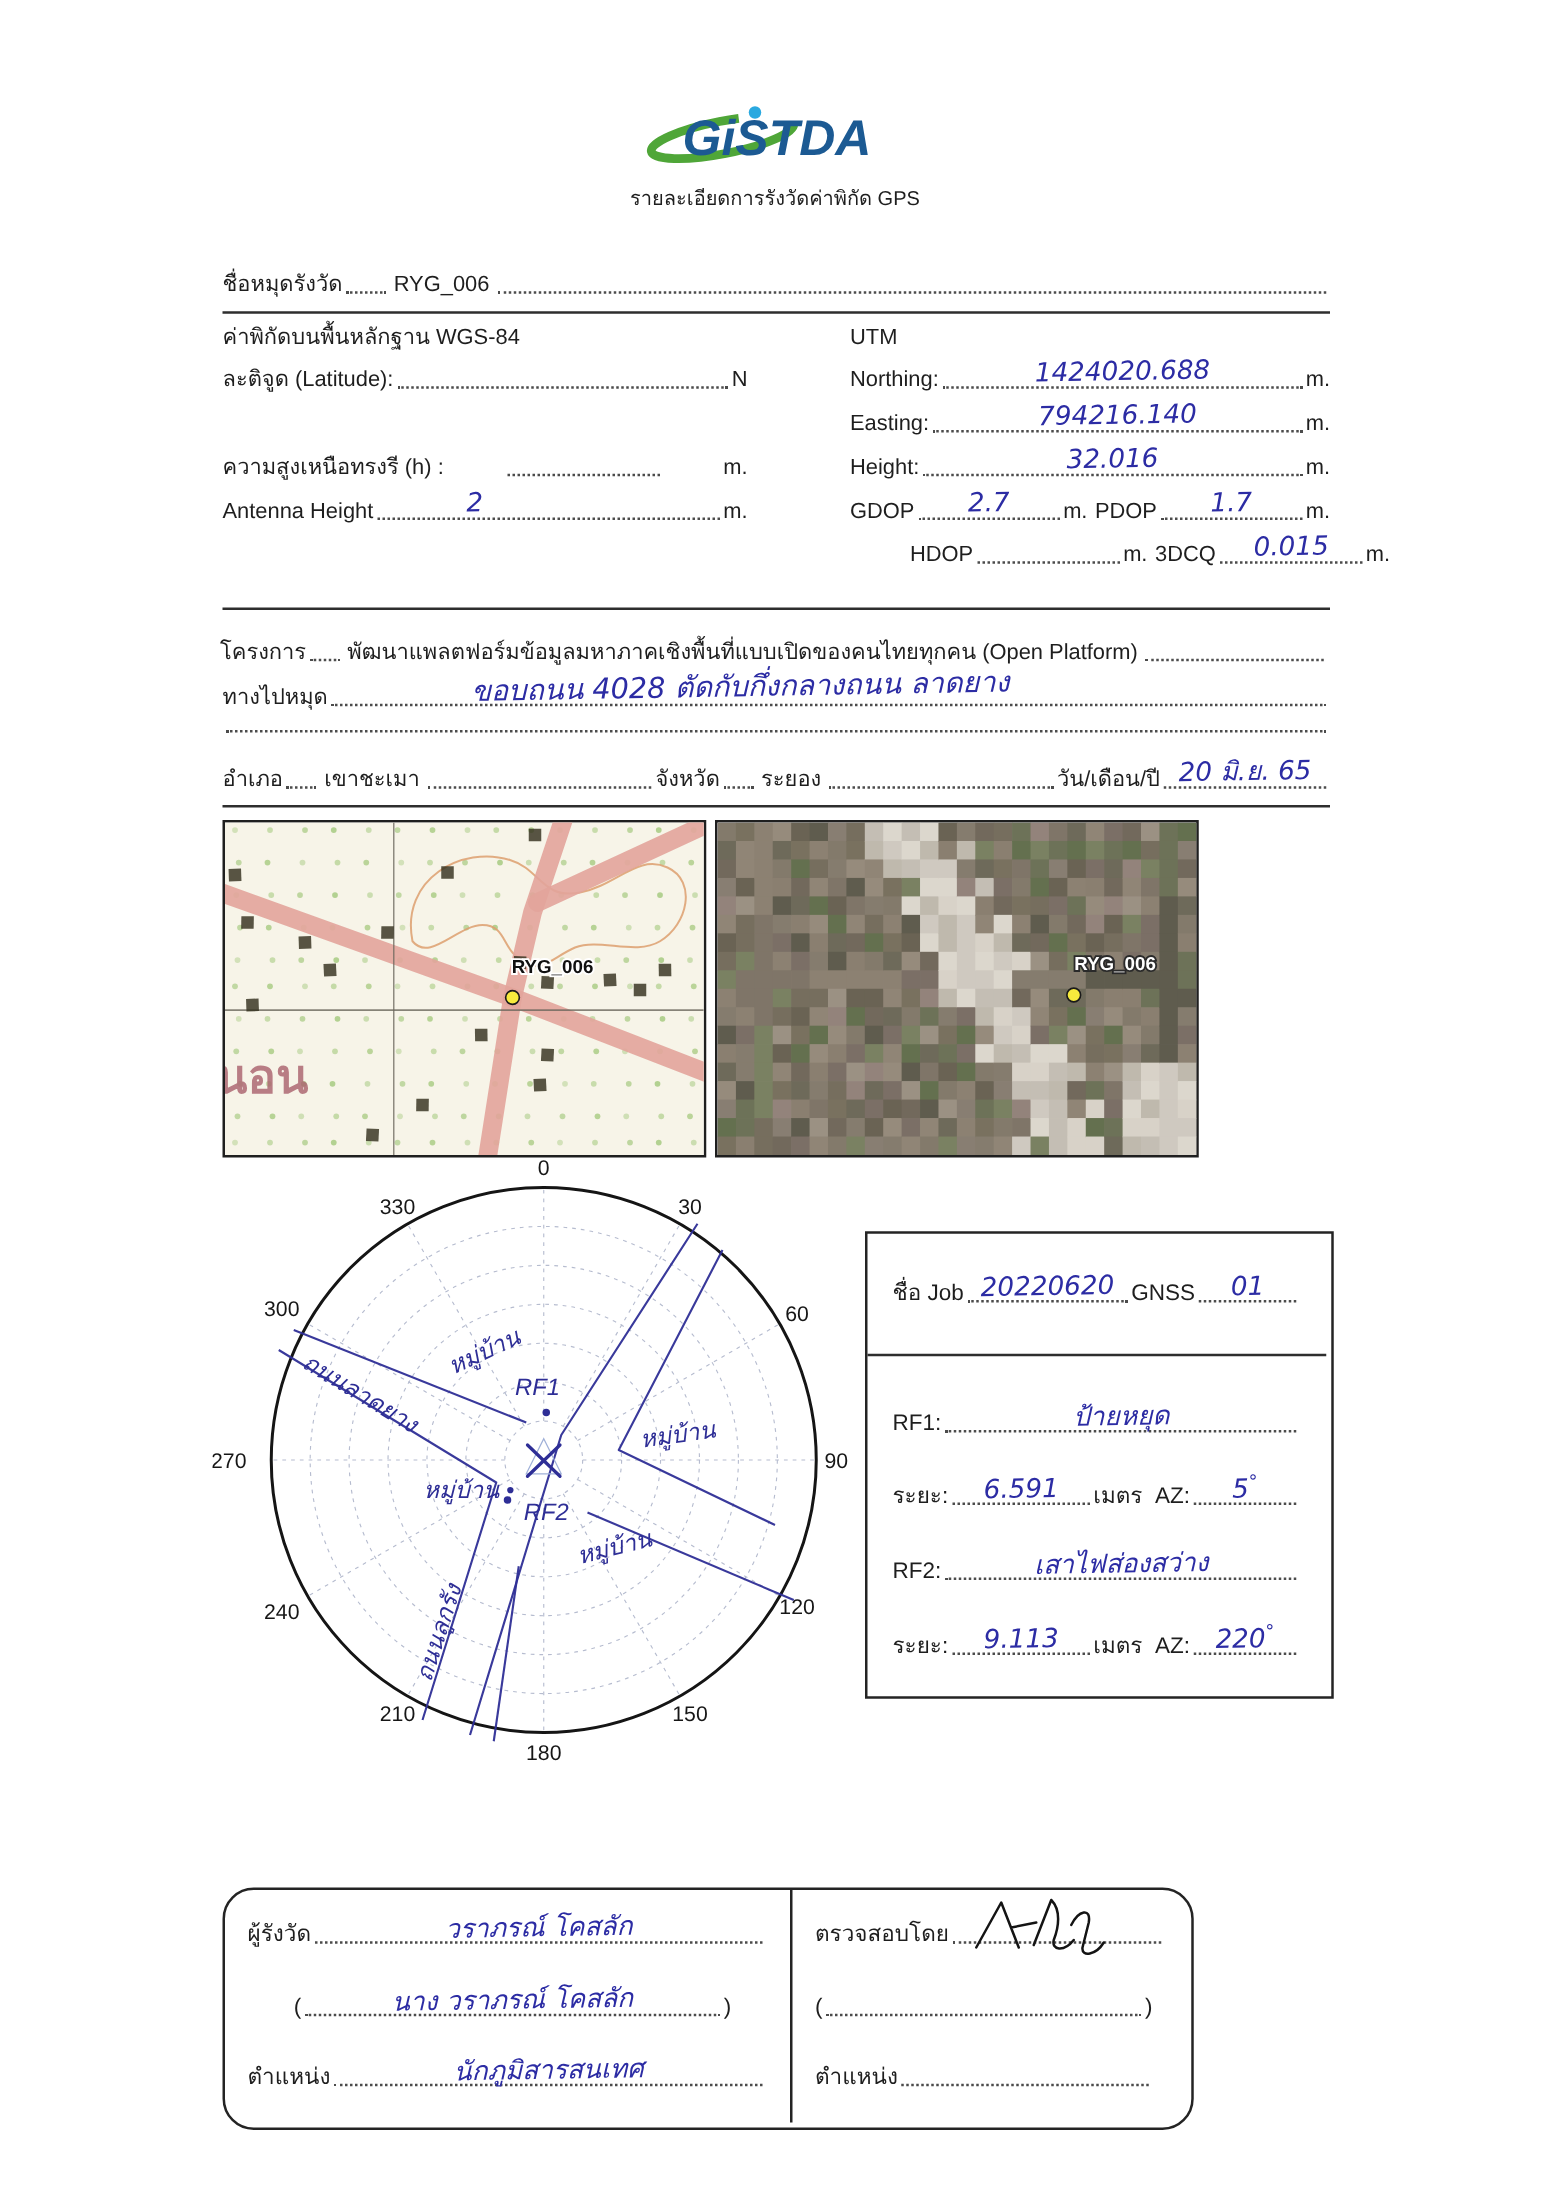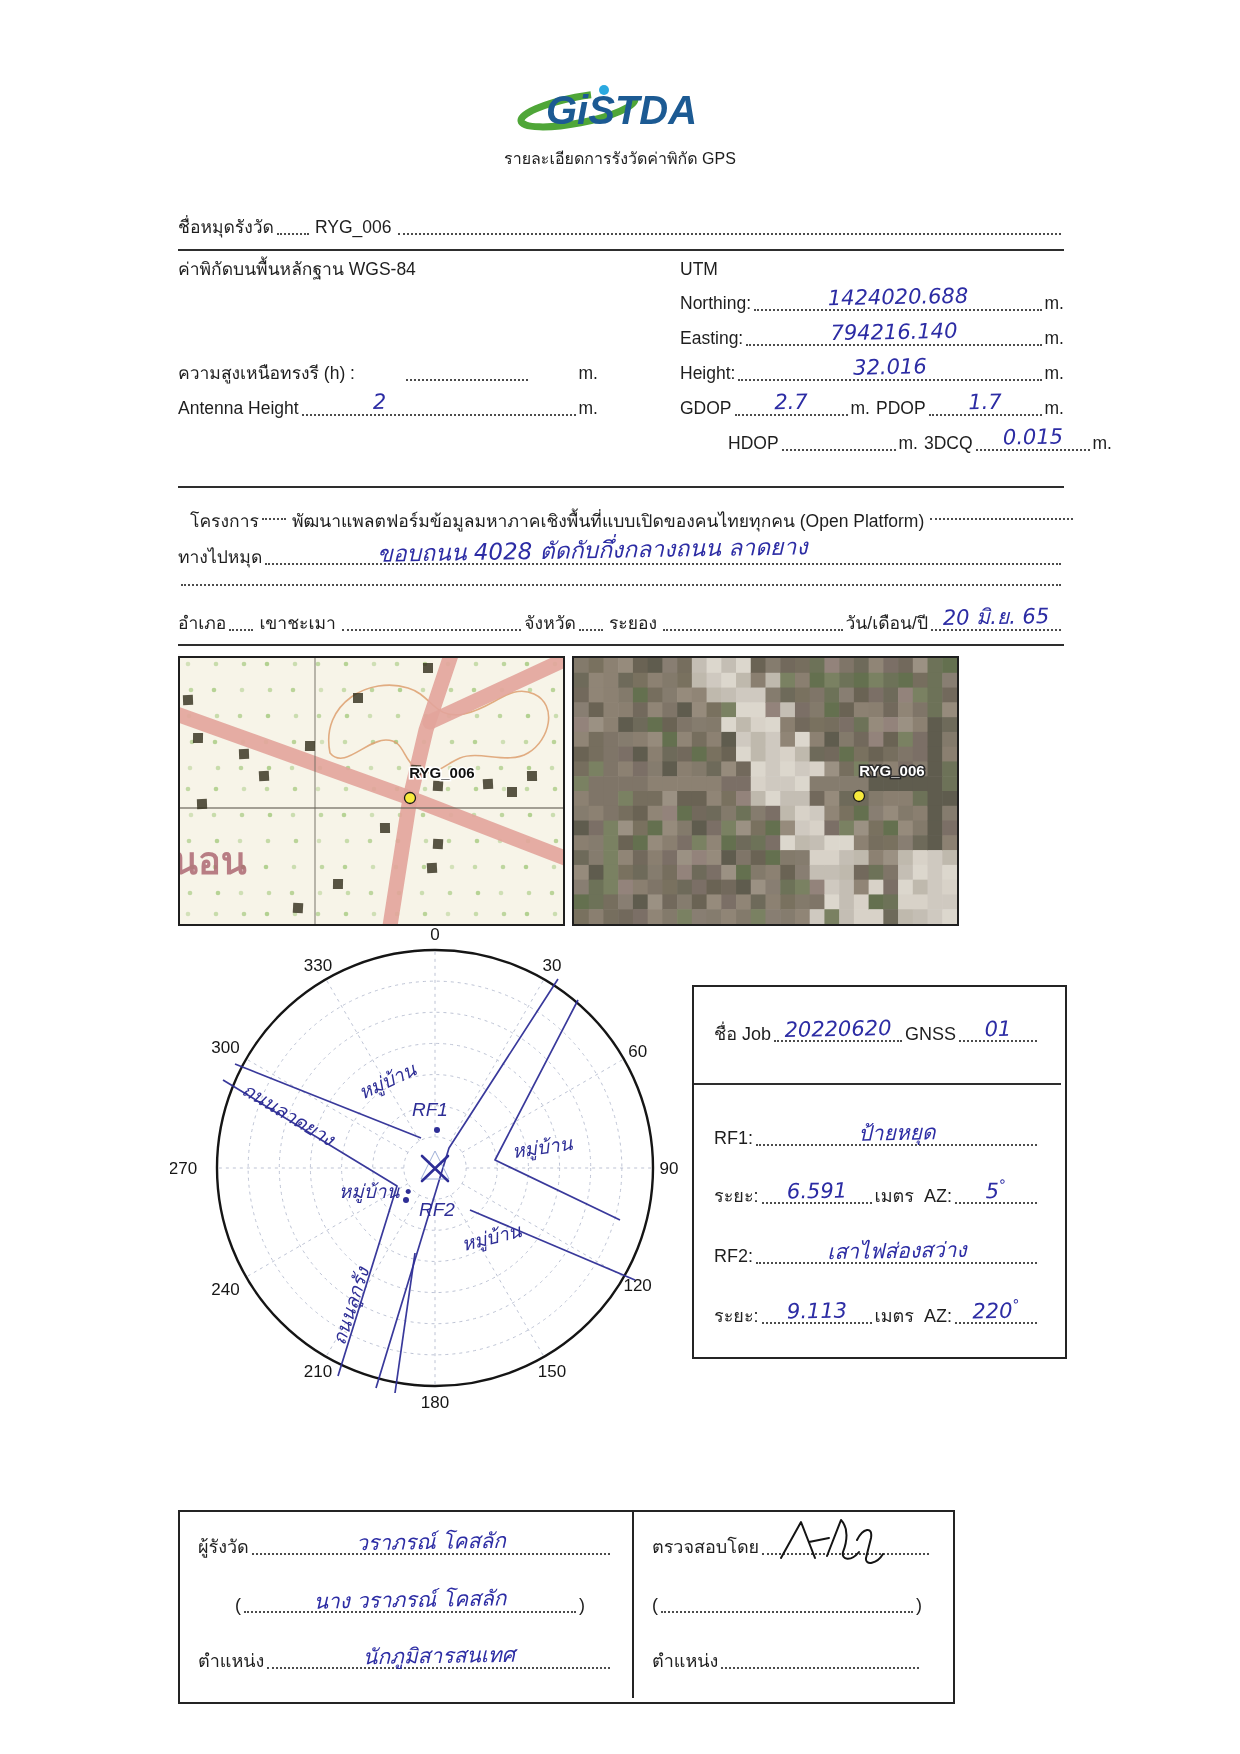--- a/index.html
+++ b/index.html
@@ -39,20 +39,25 @@
     <span class="lbl">ชื่อหมุดรังวัด</span>
     <span class="dots d32"></span>
     <span class="val">RYG_006</span>
     <span class="dots"></span>
   </div>
   <div class="rule" style="left:178px;top:249px;width:886px;"></div>
 
   <div class="line" style="left:178px;top:258px;">
     <span class="lbl">ค่าพิกัดบนพื้นหลักฐาน WGS-84</span>
   </div>
+  <div class="line" style="left:178px;top:292px;width:420px;">
+    <span class="lbl">ละติจูด (Latitude):</span>
+    <span class="dots"></span>
+    <span class="lbl">N</span>
+  </div>
   <div class="line" style="left:178px;top:362px;width:420px;gap:48px;">
     <span class="lbl">ความสูงเหนือทรงรี (h) :</span>
     <span class="dots"></span>
     <span class="lbl">m.</span>
   </div>
   <div class="line" style="left:178px;top:397px;width:420px;">
     <span class="lbl">Antenna Height</span>
     <span class="dots">
       <span class="hw over-30">2</span>
     </span>
@@ -101,21 +106,21 @@
     <span class="lbl">m.</span>
     <span class="lbl" style="margin-left:6px;">3DCQ</span>
     <span class="dots">
       <span class="hw over">0.015</span>
     </span>
     <span class="lbl">m.</span>
   </div>
 
   <div class="rule" style="left:178px;top:486px;width:886px;"></div>
 
-  <div class="line" style="left:190px;top:510px;width:886px;align-items:center;">
+  <div class="line" style="left:176px;top:510px;width:886px;">
     <span class="lbl">โครงการ</span>
     <span class="dots d24"></span>
     <span class="val">พัฒนาแพลตฟอร์มข้อมูลมหาภาคเชิงพื้นที่แบบเปิดของคนไทยทุกคน (Open Platform)</span>
     <span class="dots"></span>
   </div>
   <div class="line" style="left:178px;top:546px;width:886px;">
     <span class="lbl">ทางไปหมุด</span>
     <span class="dots">
       <span class="hw hw-lg over-l">ขอบถนน 4028  ตัดกับกึ่งกลางถนน ลาดยาง</span>
     </span>
@@ -906,21 +911,21 @@
         <span class="hw over">9.113</span>
       </span>
       <span class="lbl">เมตร</span>
       <span class="lbl" style="margin-left:10px;">AZ:</span>
       <span class="dots">
         <span class="hw over"><span>220</span><sup class="deg">°</sup></span>
       </span>
     </div>
   </div>
 
-  <div class="box" style="left:178px;top:1510px;width:773px;height:190px;">
+  <div class="box" style="left:178px;top:1510px;width:773px;height:190px;border-radius:25px;">
     <div class="abs" style="left:452px;top:0;width:2px;height:186px;background:#242424;"></div>
     <div class="line" style="left:18px;top:24px;width:415px;font-size:18px;">
       <span class="lbl">ผู้รังวัด</span>
       <span class="dots">
         <span class="hw over">วราภรณ์  โคสลัก</span>
       </span>
     </div>
     <div class="line" style="left:55px;top:82px;width:350px;font-size:18px;">
       <span class="lbl">(</span>
       <span class="dots">

